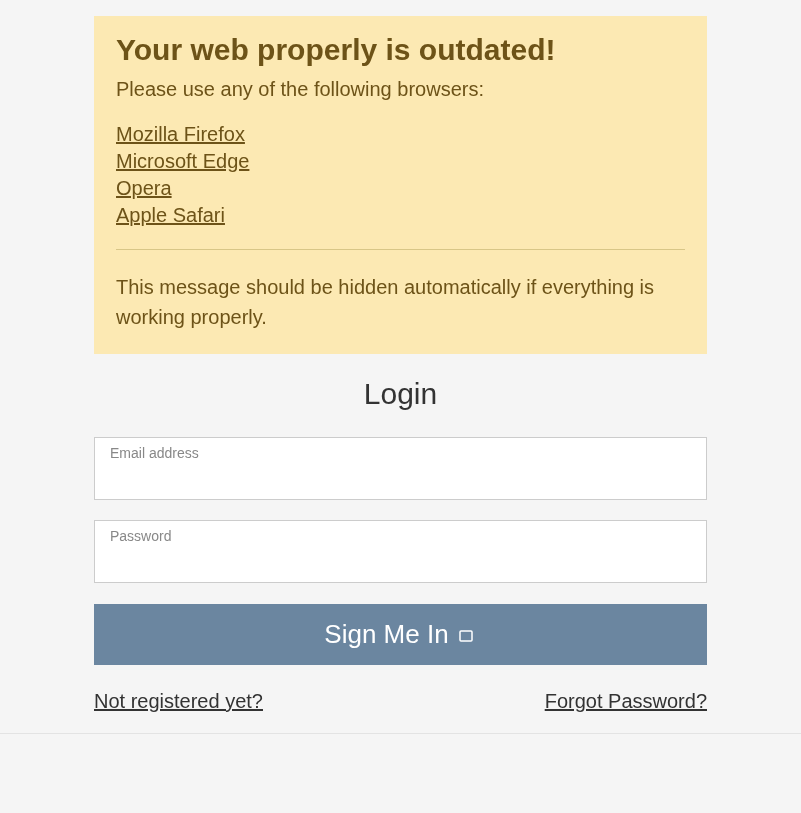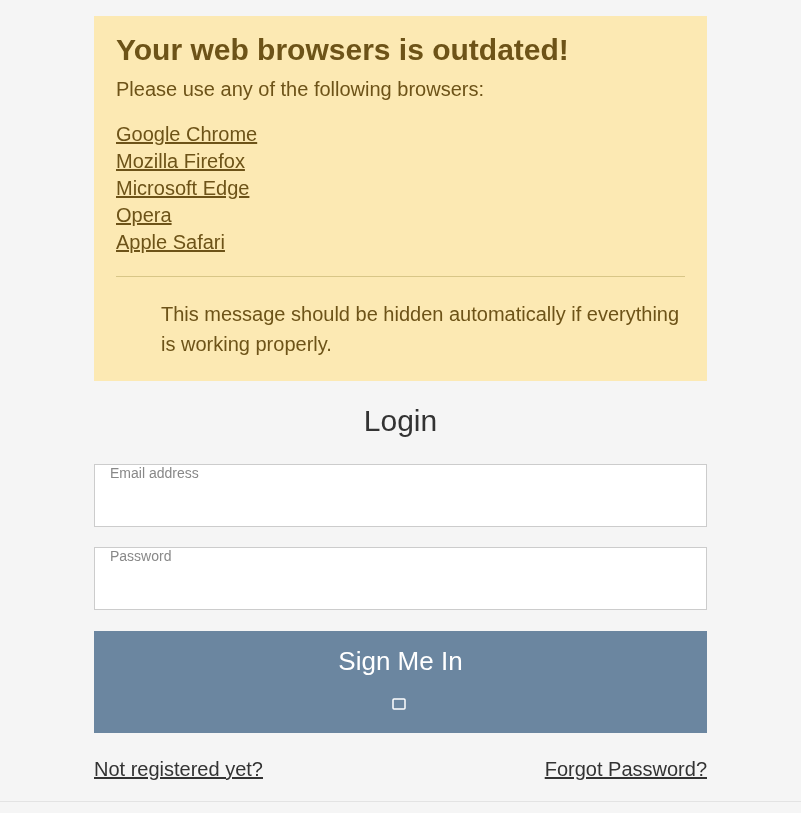--- a/index.html
+++ b/index.html
@@ -50,21 +50,20 @@
     }
     .alert-divider {
       border: none;
       border-top: 1px solid #d8c687;
       margin-bottom: 22px;
     }
     .alert-footer {
       font-size: 20px;
       color: #6d5318;
       line-height: 1.5;
-      margin-left: 45px;
     }
     .page-title {
       text-align: center;
       font-size: 30px;
       font-weight: 400;
       color: #333;
       margin-top: 23px;
       margin-bottom: 26px;
     }
     .form-group {
@@ -75,42 +74,41 @@
       width: 100%;
       border: 1px solid #ccc;
       background-color: #ffffff;
       padding: 28px 16px 10px 16px;
       font-size: 16px;
       font-family: inherit;
       height: 63px;
     }
     .form-label {
       position: absolute;
-      top: 1px;
+      top: 8px;
       left: 16px;
       font-size: 14px;
       color: #888;
       pointer-events: none;
     }
     .submit-button {
       width: 100%;
       background-color: #6b86a0;
       color: #ffffff;
       border: none;
       padding: 15px 0;
       font-size: 26px;
       font-family: inherit;
       cursor: pointer;
       margin-top: 21px;
       margin-bottom: 25px;
       display: flex;
       align-items: center;
       justify-content: center;
       gap: 10px;
-      flex-direction: column;
     }
     .arrow-icon {
       display: inline-block;
     }
     .bottom-links {
       display: flex;
       justify-content: space-between;
       align-items: flex-end;
     }
     .bottom-link {
@@ -121,24 +119,23 @@
     .page-border {
       border-top: 1px solid #e3e3e3;
       margin-top: 20px;
     }
   </style>
 </head>
 <body>
 
 <div class="container">
   <div class="alert-box">
-    <h1 class="alert-title">Your web browsers is outdated!</h1>
+    <h1 class="alert-title">Your web properly is outdated!</h1>
     <p class="alert-subtitle">Please use any of the following browsers:</p>
     <ul class="browser-list">
-      <li><a href="#" class="browser-link">Google Chrome</a></li>
       <li><a href="#" class="browser-link">Mozilla Firefox</a></li>
       <li><a href="#" class="browser-link">Microsoft Edge</a></li>
       <li><a href="#" class="browser-link">Opera</a></li>
       <li><a href="#" class="browser-link">Apple Safari</a></li>
     </ul>
     <hr class="alert-divider">
     <p class="alert-footer">This message should be hidden automatically if everything is working properly.</p>
   </div>
 
   <h2 class="page-title">Login</h2>

